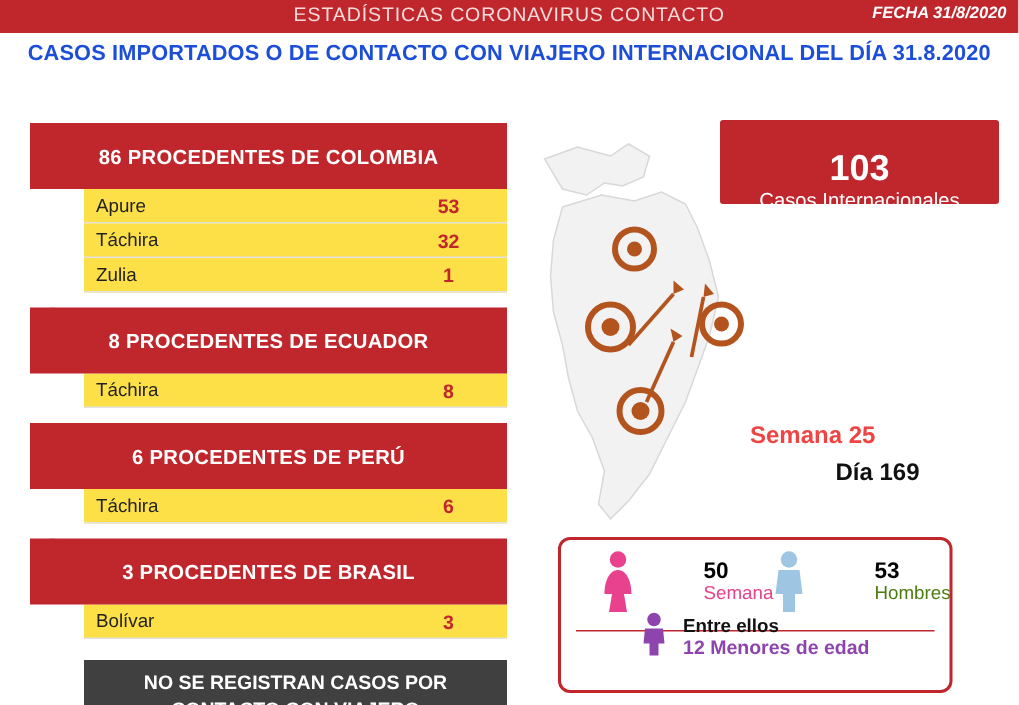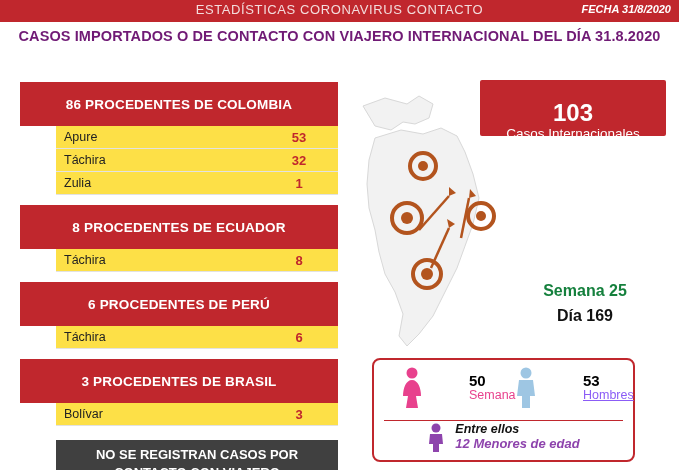--- a/index.html
+++ b/index.html
@@ -30,21 +30,21 @@
   .topbar .date {
     position: absolute; right: 8px; top: 3px;
     font-size: 11px; font-style: italic; font-weight: bold;
     color: #ffffff;
   }
 
   
   .headline {
     position: absolute; left: 0; top: 28px; width: 679px;
     text-align: center;
-    font-size: 14.5px; font-weight: bold; color: #701a75;
+    font-size: 14.5px; font-weight: bold; color: #1d4ed8;
     letter-spacing: .1px;
   }
 
   
   .left-col {
     position: absolute; left: 20px; top: 82px; width: 318px;
   }
   .group { position: relative; margin-bottom: 10px; }
   .group-head {
     position: relative;
@@ -131,21 +131,21 @@
     text-align: center;
     border-radius: 2px;
   }
   .intl-box .big {
     font-size: 24px; font-weight: bold; line-height: 26px; padding-top: 20px;
   }
   .intl-box .sub { font-size: 13.5px; line-height: 16px; }
 
   .week {
     position: absolute; left: 500px; top: 282px; width: 170px;
-    text-align: center; font-size: 16px; font-weight: bold; color: #15803d;
+    text-align: left; font-size: 16px; font-weight: bold; color: #ef4444;
   }
   .day {
     position: absolute; left: 500px; top: 307px; width: 170px;
     text-align: center; font-size: 16px; font-weight: bold; color: #111111;
   }
 
   
   .gender-box {
     position: absolute; left: 372px; top: 358px;
     width: 263px; height: 104px;
@@ -156,28 +156,28 @@
   .gender-top { position: relative; height: 60px; }
   .g-item { position: absolute; top: 6px; display: flex; align-items: center; gap: 37px; }
   .g-women { left: 26px; }
   .g-men { left: 140px; }
   .g-num {
     font-size: 15px; font-weight: bold; margin-left: 8px; line-height: 14px;
   }
   .g-lbl { font-size: 12.5px; margin-left: 8px; line-height: 14px; }
   .g-txt { display: flex; flex-direction: column; justify-content: center; }
   .pink { color: #e8418d; }
-  .blue { color: #8b5cf6; text-decoration: underline; }
+  .blue { color: #4d7c0f; }
   .divider {
     position: absolute; left: 10px; right: 10px; top: 60px;
     height: 1px; background: #c0272d;
   }
   .gender-bottom {
-    position: absolute; left: 0; top: 62px; width: 100%;
-    display: flex; align-items: flex-start; justify-content: center; font-style: italic;
+    position: absolute; left: 0; top: 47px; width: 100%;
+    display: flex; align-items: flex-end; justify-content: center;
   }
   .minor-txt { margin-left: 10px; }
   .minor-l1 { font-size: 12.5px; font-weight: bold; color: #111111; }
   .minor-l2 { font-size: 13px; font-weight: bold; color: #8e44ad; }
 
   .icon-person { display: inline-block; }
 </style>
 </head>
 <body>
 

